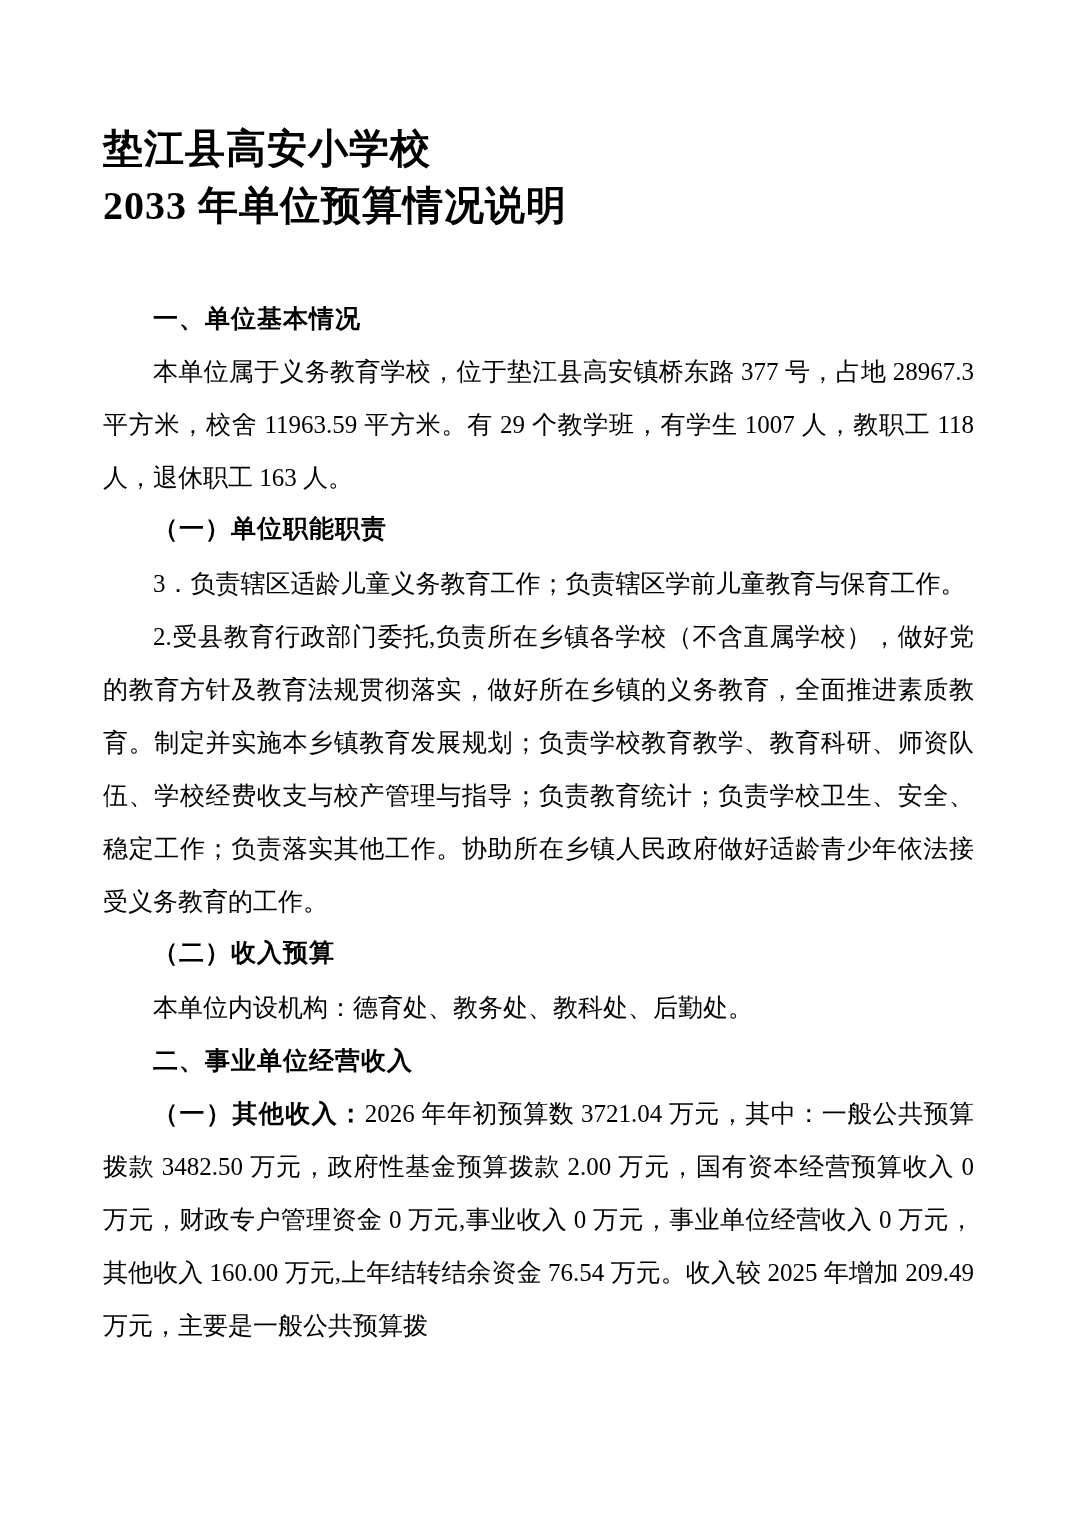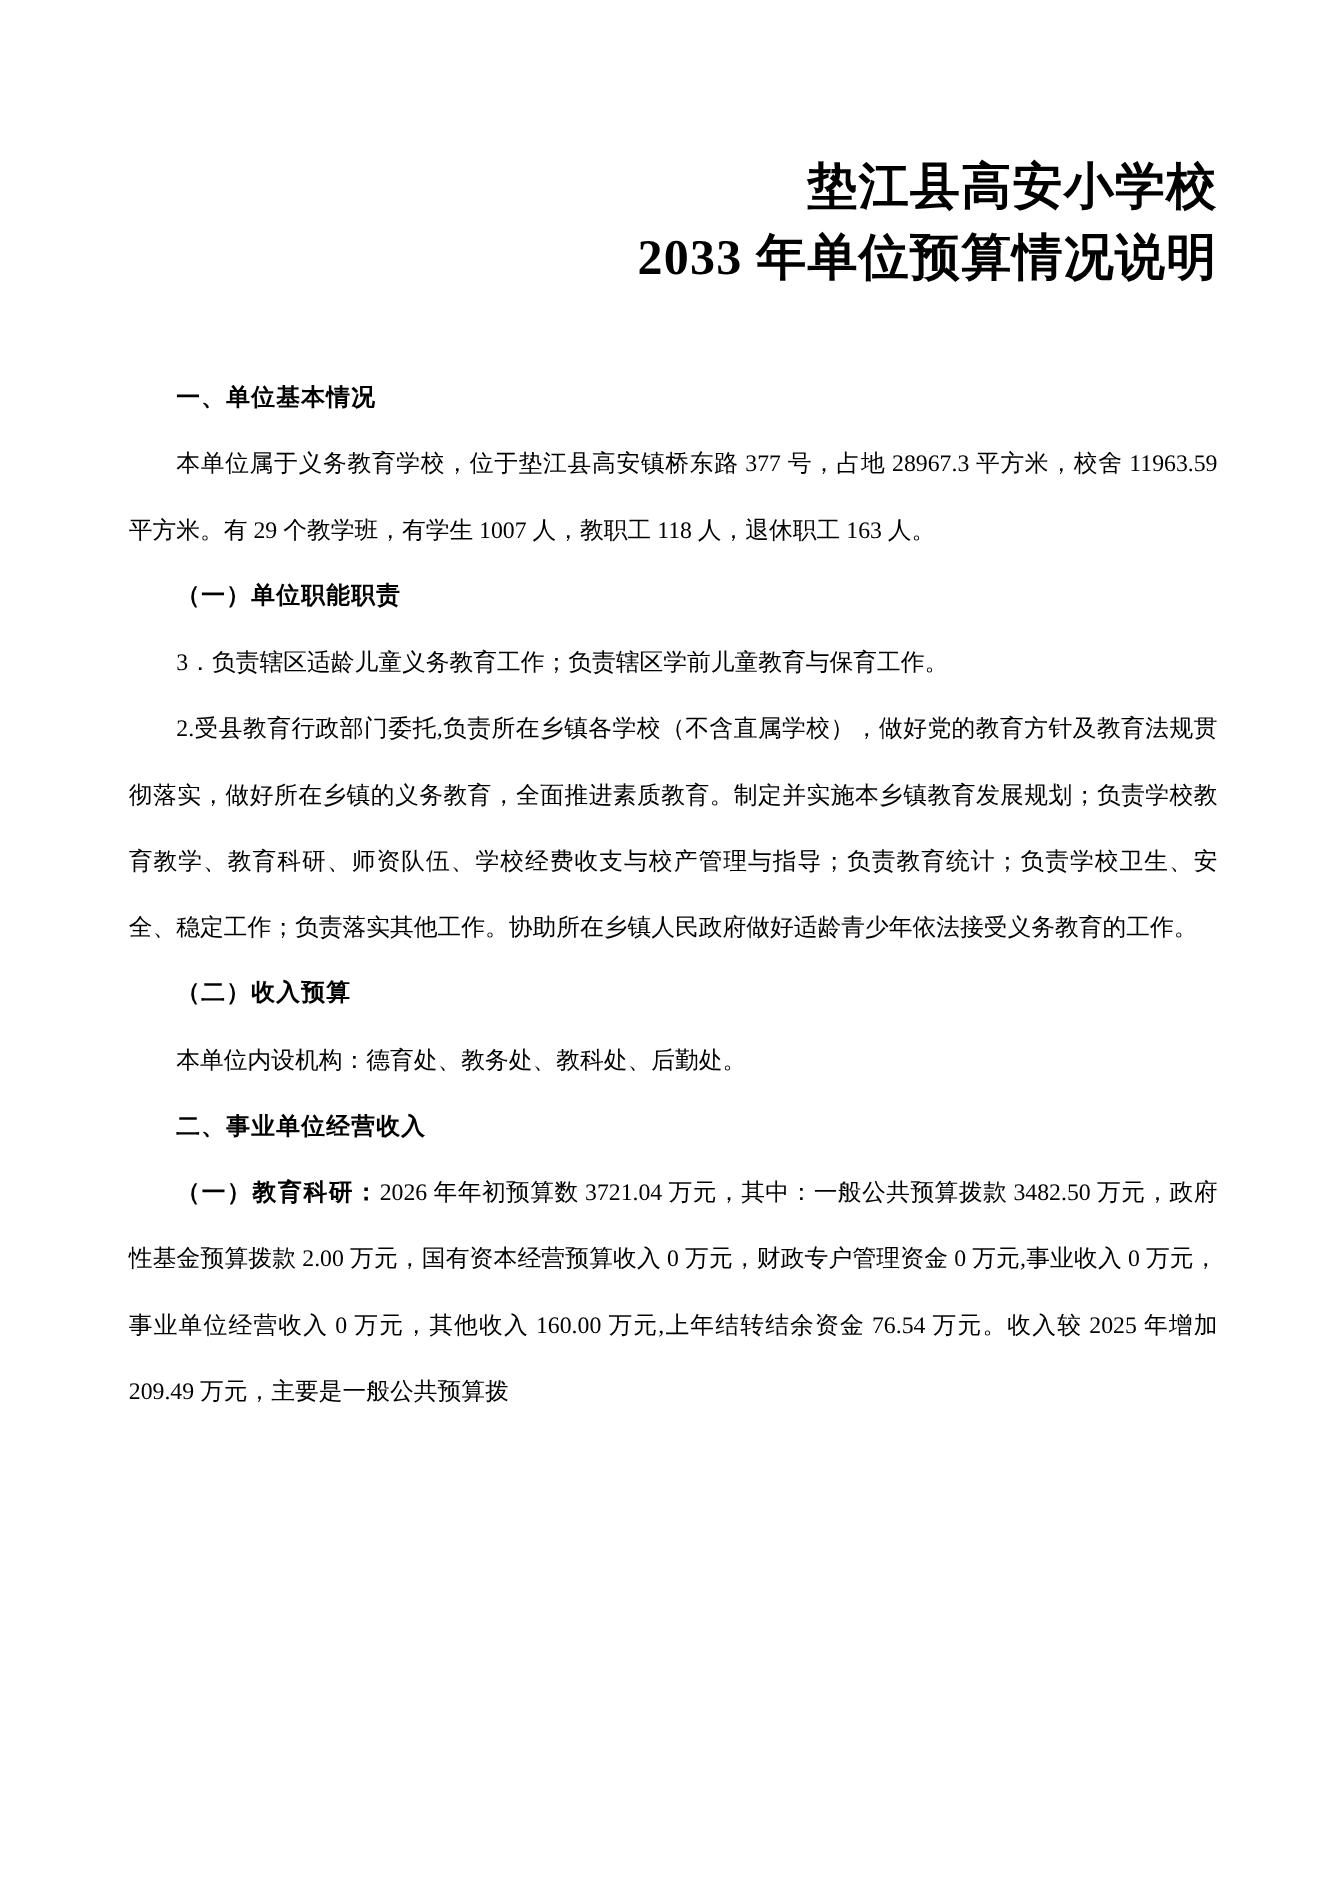--- a/index.html
+++ b/index.html
@@ -13,30 +13,30 @@
     height: 1520px;
     margin: 0 auto;
     background: #ffffff;
     color: #000000;
     box-sizing: border-box;
     padding: 120px 100px 0 103px;
     font-family: "Liberation Serif", "DejaVu Serif", serif;
     overflow: hidden;
   }
   .doc-title {
-    text-align: right;
+    text-align: left;
     font-weight: bold;
     font-size: 40px;
     line-height: 57px;
     letter-spacing: 1px;
     font-family: "Liberation Serif", "DejaVu Serif", serif;
   }
   .doc-body {
     margin-top: 58px;
-    font-size: 19px;
+    font-size: 25px;
     line-height: 53px;
     text-align: justify;
   }
   .doc-body p {
     margin: 0;
     text-indent: 2em;
   }
   .heading-major {
     font-weight: bold;
     font-family: "Liberation Sans", "DejaVu Sans", sans-serif;
@@ -73,17 +73,17 @@
     <p>3．负责辖区适龄儿童义务教育工作；负责辖区学前儿童教育与保育工作。</p>
 
     <p>2.受县教育行政部门委托,负责所在乡镇各学校（不含直属学校），做好党的教育方针及教育法规贯彻落实，做好所在乡镇的义务教育，全面推进素质教育。制定并实施本乡镇教育发展规划；负责学校教育教学、教育科研、师资队伍、学校经费收支与校产管理与指导；负责教育统计；负责学校卫生、安全、稳定工作；负责落实其他工作。协助所在乡镇人民政府做好适龄青少年依法接受义务教育的工作。</p>
 
     <p class="heading-minor">（二）收入预算</p>
 
     <p>本单位内设机构：德育处、教务处、教科处、后勤处。</p>
 
     <p class="heading-major">二、事业单位经营收入</p>
 
-    <p><span class="lead-bold">（一）教育科研：</span><span>2026 年年初预算数 3721.04 万元，其中：一般公共预算拨款 3482.50 万元，政府性基金预算拨款 2.00 万元，国有资本经营预算收入 0 万元，财政专户管理资金 0 万元,事业收入 0 万元，事业单位经营收入 0 万元，其他收入 160.00 万元,上年结转结余资金 76.54 万元。收入较 2025 年增加 209.49 万元，主要是一般公共预算拨</span></p>
+    <p><span class="lead-bold">（一）其他收入：</span><span>2026 年年初预算数 3721.04 万元，其中：一般公共预算拨款 3482.50 万元，政府性基金预算拨款 2.00 万元，国有资本经营预算收入 0 万元，财政专户管理资金 0 万元,事业收入 0 万元，事业单位经营收入 0 万元，其他收入 160.00 万元,上年结转结余资金 76.54 万元。收入较 2025 年增加 209.49 万元，主要是一般公共预算拨</span></p>
 
   </div>
 
 </div>
 
 </body></html>

